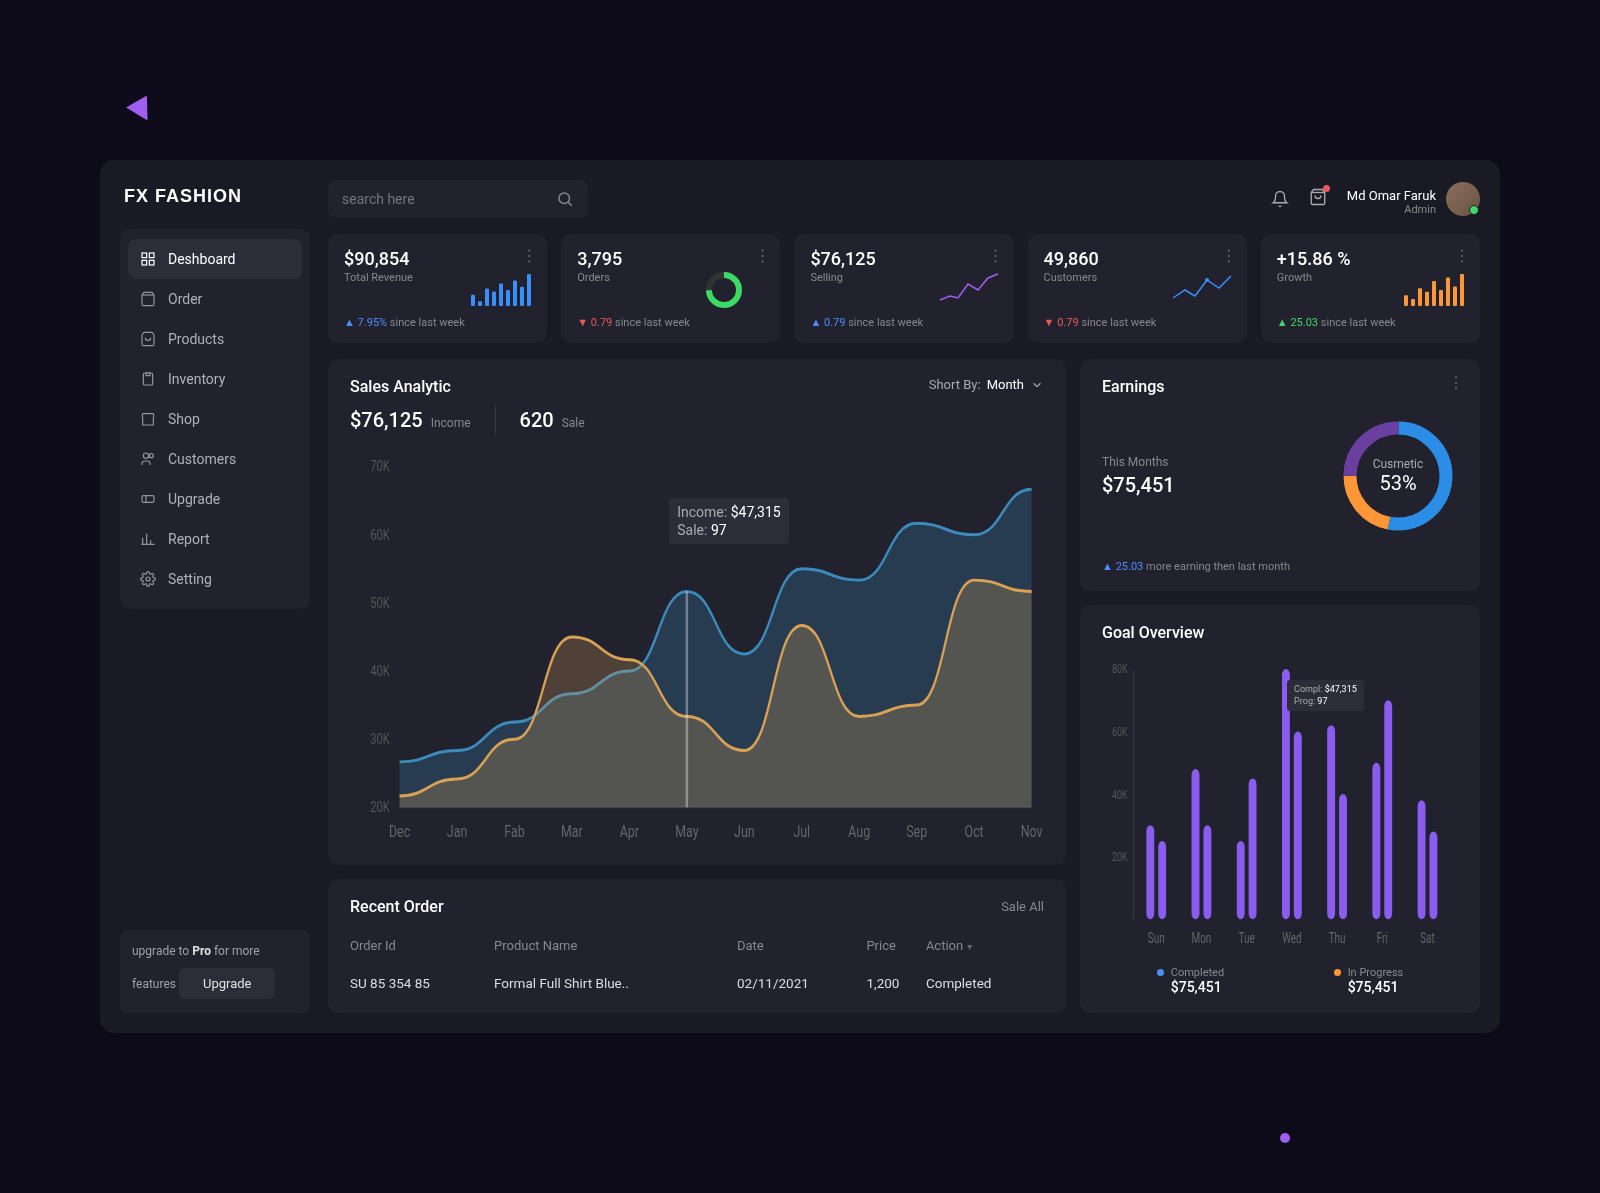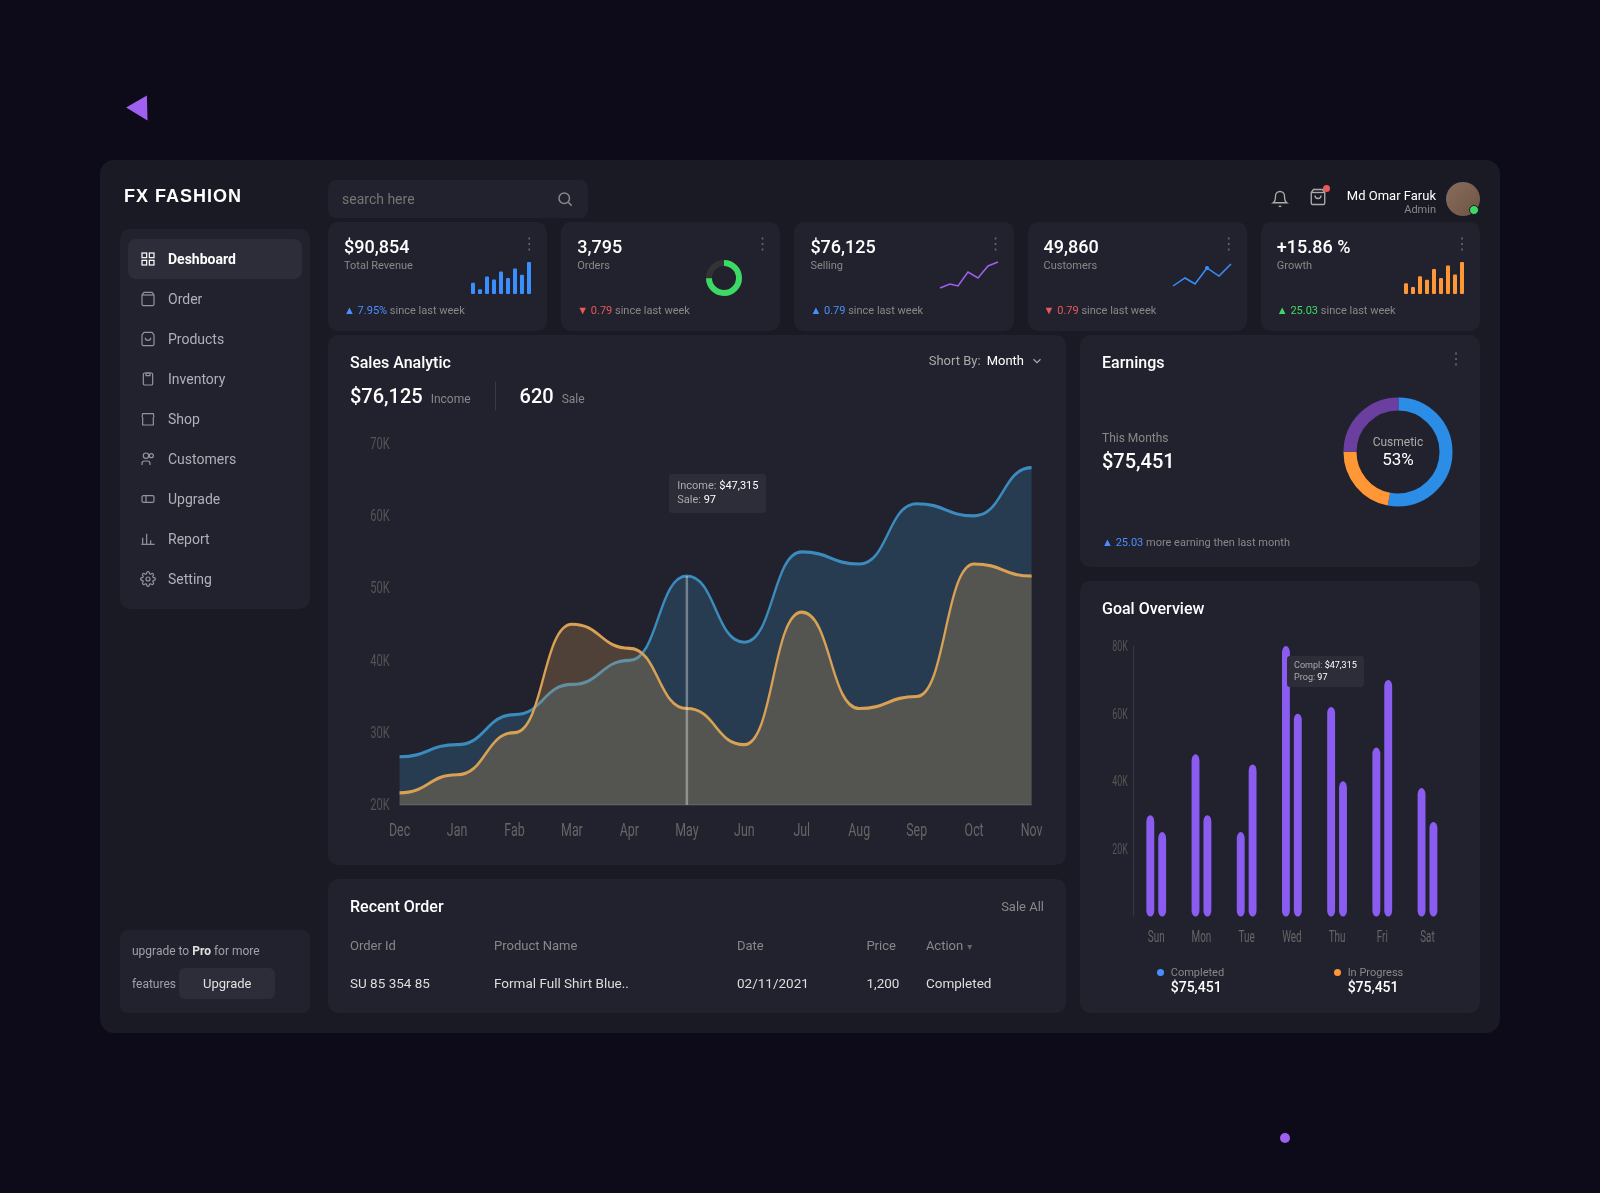--- a/index.html
+++ b/index.html
@@ -74,21 +74,21 @@
   gap: 12px;
   padding: 12px 12px;
   color: #b0b0b8;
   font-size: 14px;
   border-radius: 8px;
   cursor: pointer;
 }
 .nav-item.active {
   background: #2d2d3a;
   color: #fff;
-  font-weight: 700;
+  font-weight: 400;
 }
 .nav-icon {
   width: 16px;
   height: 16px;
   display: inline-block;
   opacity: 0.8;
 }
 .nav-item.active .nav-icon { opacity: 1; }
 .upgrade {
   margin-top: auto;
@@ -108,21 +108,21 @@
   border-radius: 6px;
   color: #e0e0e0;
   font-size: 13px;
   cursor: pointer;
 }
 
 .main {
   flex: 1;
   display: flex;
   flex-direction: column;
-  gap: 4px;
+  gap: 16px;
   min-width: 0;
 }
 .header {
   display: flex;
   align-items: center;
   gap: 16px;
 }
 .search {
   background: #22222e;
   border-radius: 8px;
@@ -288,21 +288,21 @@
   position: relative;
   margin-top: 16px;
 }
 .tooltip {
   position: absolute;
   top: 48px;
   left: 46%;
   background: #2d2d3a;
   border-radius: 3px;
   padding: 5px 8px;
-  font-size: 11px;
+  font-size: 14px;
   color: #aaa;
   line-height: 1.3;
   z-index: 10;
 }
 .tooltip .v { color: #fff; }
 
 .orders-header {
   display: flex;
   justify-content: space-between;
   align-items: center;
@@ -356,21 +356,21 @@
 .donut-center {
   position: absolute;
   inset: 0;
   display: flex;
   flex-direction: column;
   align-items: center;
   justify-content: center;
   font-size: 12px;
   color: #aaa;
 }
-.donut-center .p { font-size: 17px; color: #fff; }
+.donut-center .p { font-size: 20px; color: #fff; }
 .earn-foot {
   font-size: 11px;
   color: #888;
   margin-top: 24px;
 }
 .earn-foot .blue { color: #4a8fff; }
 
 .goal {
   flex: 1;
   display: flex;

